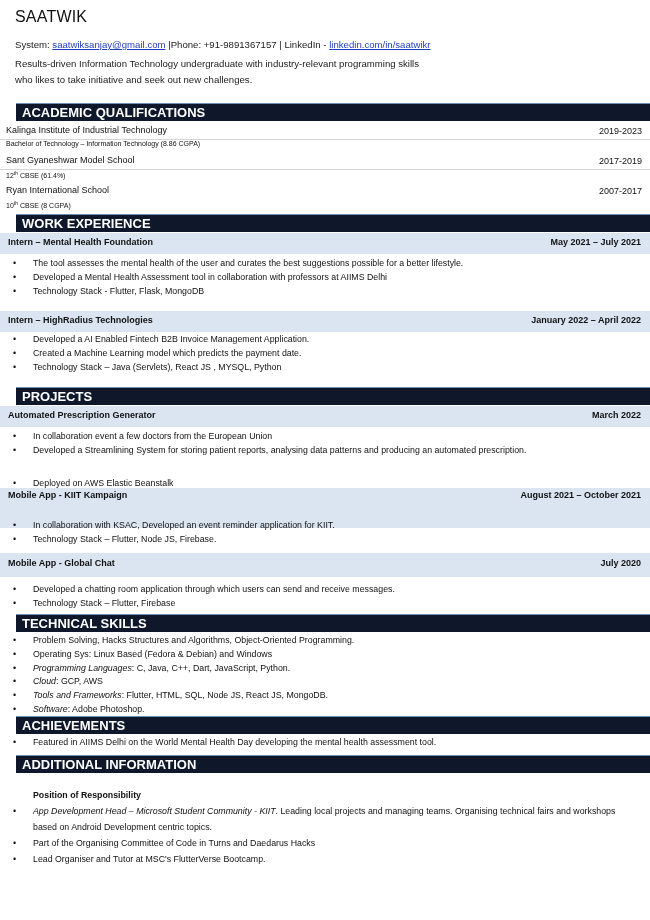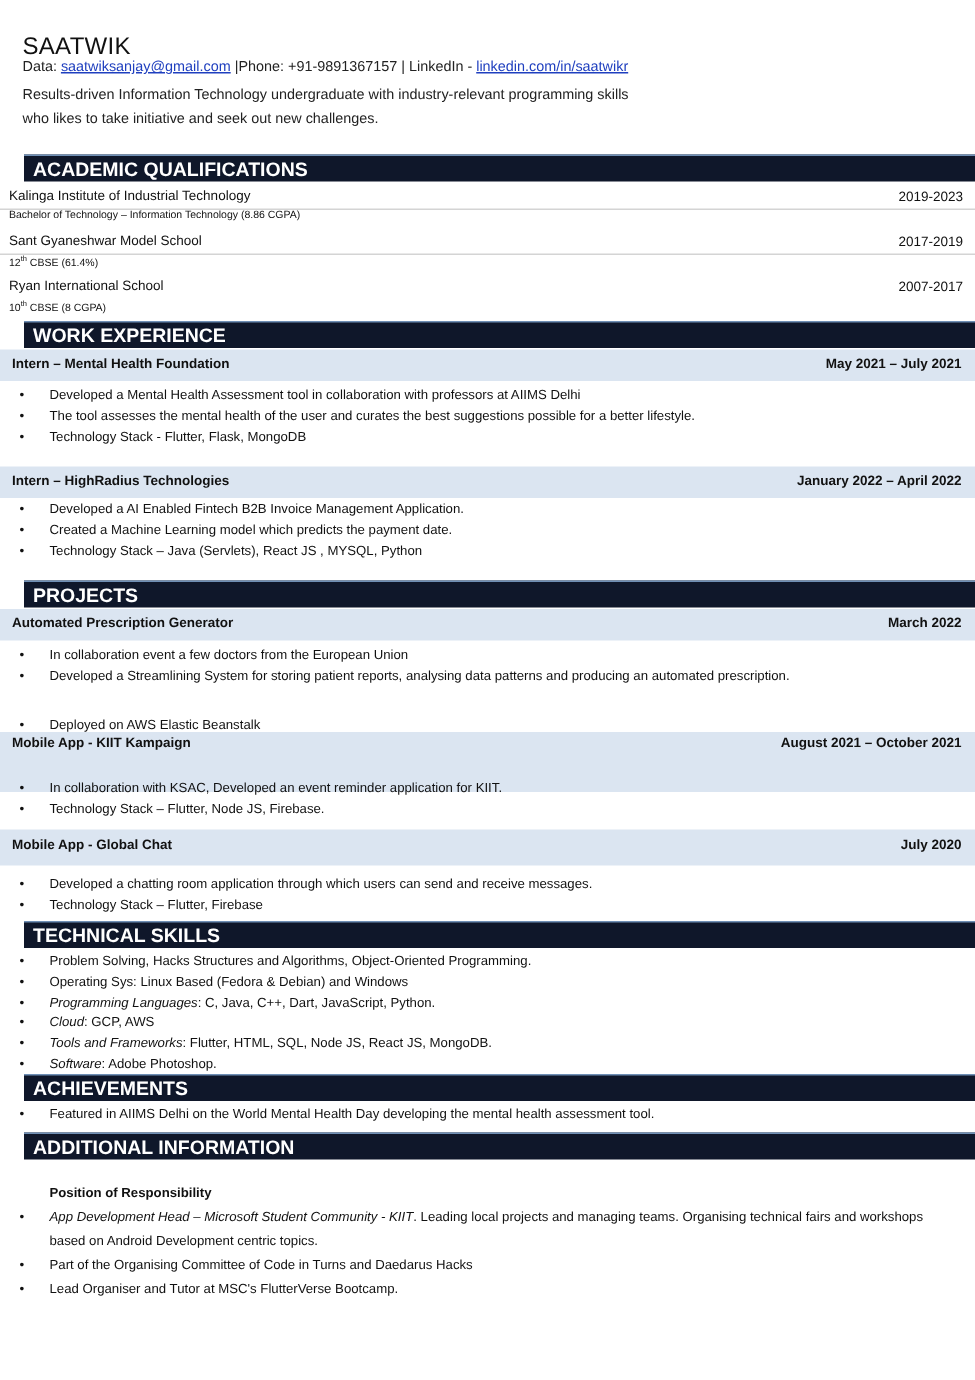--- a/index.html
+++ b/index.html
@@ -2,21 +2,21 @@
 <html><head>
 <meta charset="utf-8">
 <style>
   html, body { margin: 0; padding: 0; background: #ffffff; }
   body {
     width: 650px; height: 920px; position: relative; overflow: hidden;
     font-family: "Liberation Sans", sans-serif; color: #1a1a1a;
   }
   .page { position: absolute; left: 0; top: 0; width: 650px; }
 
-  .name { position: absolute; left: 15px; top: 23px; font-size: 16px; letter-spacing: 0.2px; color: #111; }
+  .name { position: absolute; left: 15px; top: 8px; font-size: 16px; letter-spacing: 0.2px; color: #111; }
   .contact { position: absolute; left: 15px; top: 39px; font-size: 9.6px; color: #222; white-space: nowrap; }
   .contact a { color: #1f3fbf; text-decoration: underline; }
   .summary { position: absolute; left: 15px; top: 56px; font-size: 9.6px; line-height: 16px; color: #222; width: 520px; }
 
   .sec-head {
     position: absolute; left: 16px; width: 650px; height: 18px;
     background: #0f172a; color: #fff; font-weight: bold; font-size: 13px;
     line-height: 18px; padding-left: 6px; box-sizing: border-box;
     border-top: 1px solid #6f8fb5;
   }
@@ -40,21 +40,21 @@
   ul.bl li i { font-style: italic; }
   .por { position: absolute; left: 33px; top: 790px; font-size: 8.8px; font-weight: bold; color: #111; }
 </style>
 </head>
 <body>
 
 <div class="page">
 
   <div class="name">SAATWIK</div>
   <div class="contact">
-    <span>Data: </span><a>saatwiksanjay@gmail.com</a><span> |Phone: +91-9891367157 | LinkedIn - </span><a>linkedin.com/in/saatwikr</a>
+    <span>System: </span><a>saatwiksanjay@gmail.com</a><span> |Phone: +91-9891367157 | LinkedIn - </span><a>linkedin.com/in/saatwikr</a>
   </div>
   <div class="summary">
     <div>Results-driven Information Technology undergraduate with industry-relevant programming skills</div>
     <div>who likes to take initiative and seek out new challenges.</div>
   </div>
 
   <div class="sec-head" style="top:103px">ACADEMIC QUALIFICATIONS</div>
   <div class="edu-row" style="top:122px">
     <span class="inst">Kalinga Institute of Industrial Technology</span>
     <span class="deg">Bachelor of Technology – Information Technology (8.86 CGPA)</span>
@@ -70,22 +70,22 @@
     <span class="deg"><span>10</span><sup>th</sup><span> CBSE (8 CGPA)</span></span>
     <span class="yrs">2007-2017</span>
   </div>
 
   <div class="sec-head" style="top:214px">WORK EXPERIENCE</div>
   <div class="sub-head" style="top:233px">
     <span class="t">Intern – Mental Health Foundation</span>
     <span class="d">May 2021 – July 2021</span>
   </div>
   <ul class="bl" style="top:257px">
+    <li>The tool assesses the mental health of the user and curates the best suggestions possible for a better lifestyle.</li>
     <li>Developed a Mental Health Assessment tool in collaboration with professors at AIIMS Delhi</li>
-    <li>The tool assesses the mental health of the user and curates the best suggestions possible for a better lifestyle.</li>
     <li>Technology Stack - Flutter, Flask, MongoDB</li>
   </ul>
   <div class="sub-head" style="top:311px">
     <span class="t">Intern – HighRadius Technologies</span>
     <span class="d">January 2022 – April 2022</span>
   </div>
   <ul class="bl" style="top:333px">
     <li>Developed a AI Enabled Fintech B2B Invoice Management Application.</li>
     <li>Created a Machine Learning model which predicts the payment date.</li>
     <li>Technology Stack – Java (Servlets), React JS , MYSQL, Python</li>

